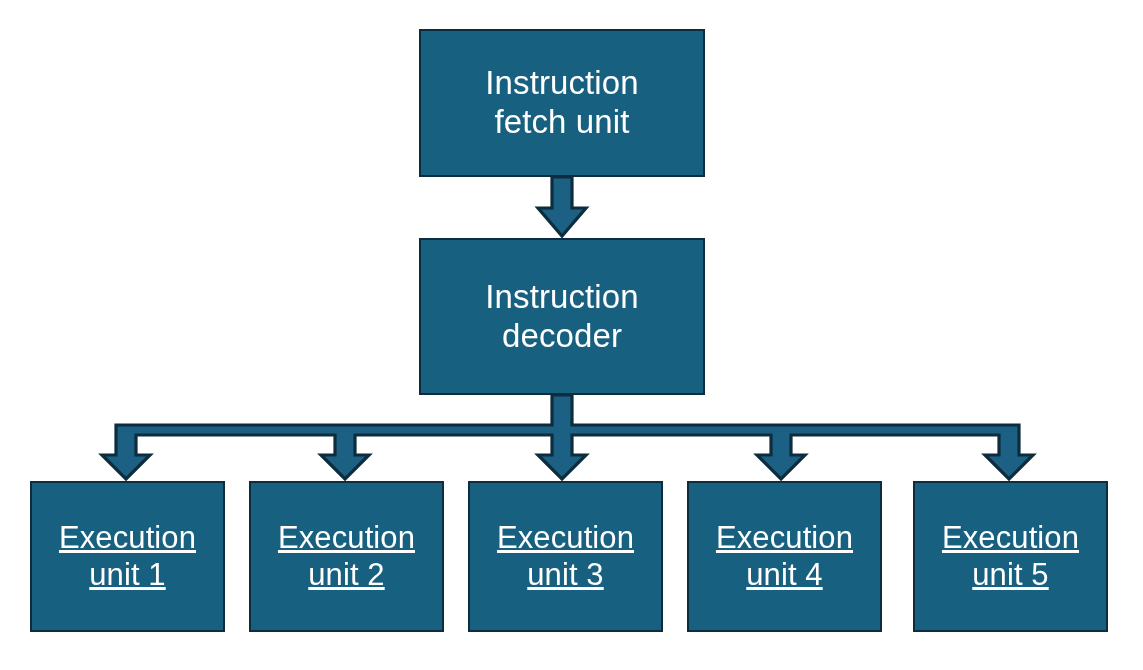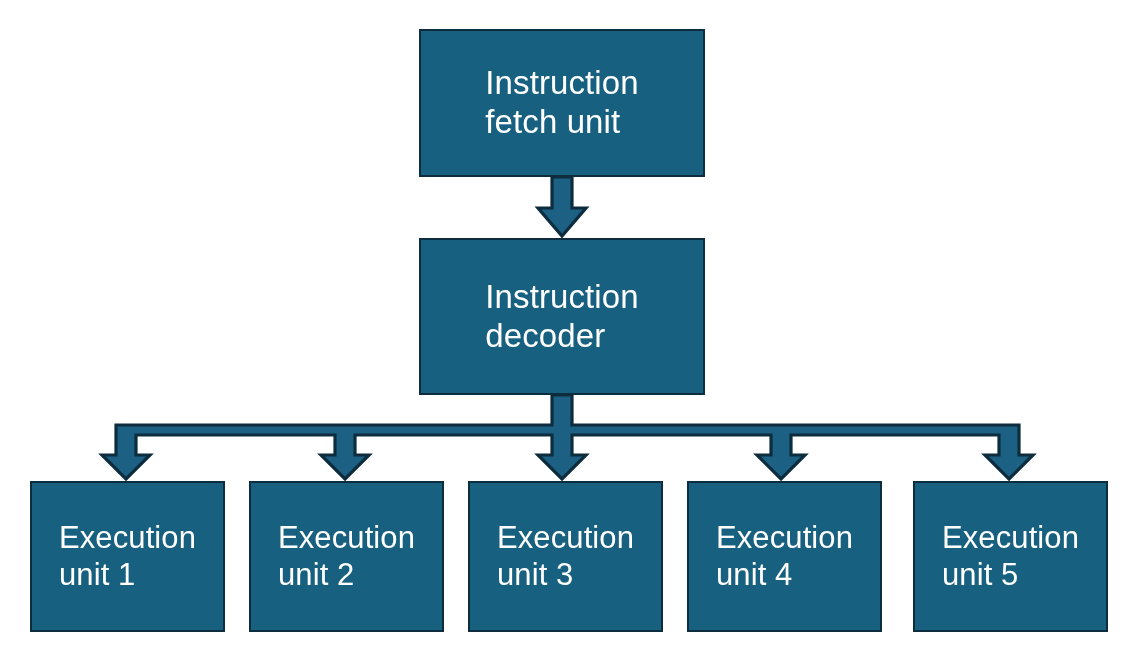--- a/index.html
+++ b/index.html
@@ -16,32 +16,33 @@
     height: 670px;
     background: #ffffff;
     overflow: hidden;
   }
   .node {
     position: absolute;
     box-sizing: border-box;
     display: flex;
     align-items: center;
     justify-content: center;
-    text-align: left;
+    text-align: center;
     color: #ffffff;
     line-height: 1.18;
     letter-spacing: 0.1px;
     white-space: pre-line;
     user-select: none;
   }
   .node.big {
     font-size: 33px;
   }
   .node.unit {
     font-size: 31px;
+    text-decoration: underline;
   }
   #connector-layer {
     position: absolute;
     left: 0;
     top: 0;
     width: 1143px;
     height: 670px;
     pointer-events: none;
   }
 </style>

